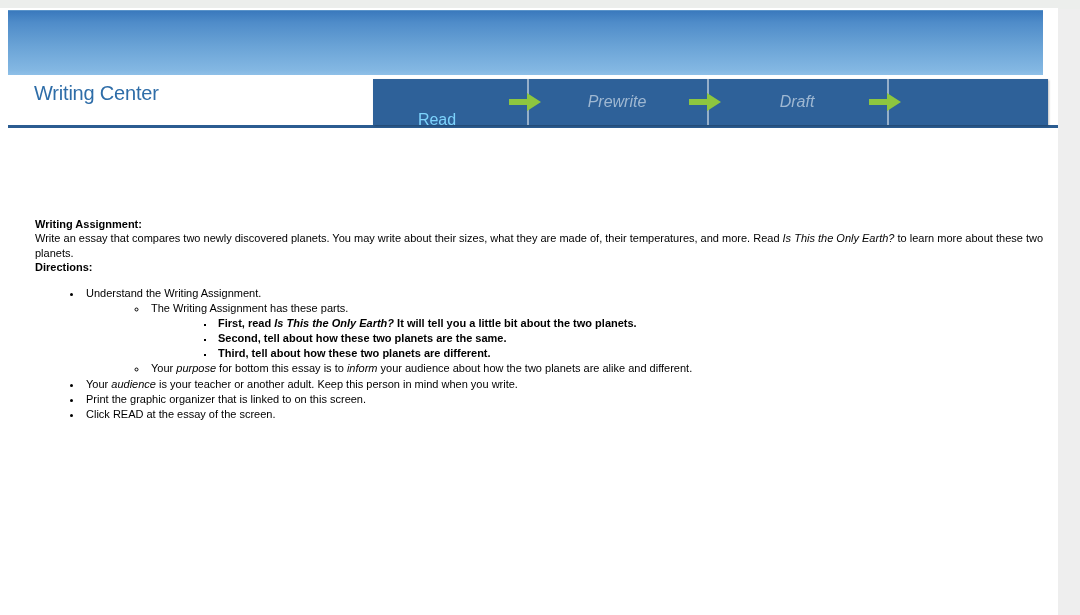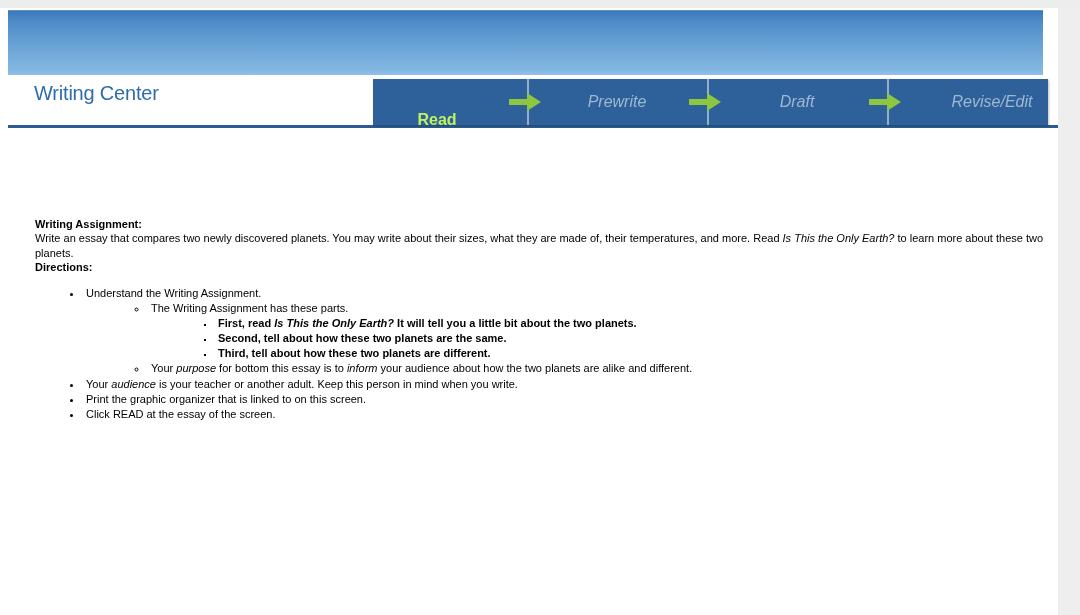--- a/index.html
+++ b/index.html
@@ -98,22 +98,22 @@
     align-items: center;
     box-shadow: 1px 1px 2px rgba(0,0,0,0.25);
   }
   .nav-step {
     flex: 0 0 auto;
     text-align: center;
     font-size: 16px;
     white-space: nowrap;
   }
   .nav-step.active {
-    font-weight: bold;
-    color: #bef264;
+    font-weight: normal;
+    color: #7dd3fc;
     width: 128px;
     margin-top: 35px;
   }
   .nav-step.inactive {
     font-style: italic;
     color: #9fb8d2;
     width: 128px;
   }
   .nav-step.wide { width: 158px; }
 
@@ -238,21 +238,20 @@
 
     <div class="nav-step inactive">Draft</div>
 
     <div class="nav-sep">
       <div class="divider"></div>
       <svg class="arrow" viewBox="0 0 40 24" xmlns="http://www.w3.org/2000/svg">
         <path d="M2 9 L20 9 L20 3 L34 12 L20 21 L20 15 L2 15 Z" fill="#8dc63f"></path>
       </svg>
     </div>
 
-    <div class="nav-step inactive wide">Revise/Edit</div>
 
   </div>
 
 
   <div class="body-text">
 
     <p class="lead-strong">Writing Assignment:</p>
 
     <p><span>Write an essay that compares two newly discovered planets. You may write about their sizes, what they are made of, their temperatures, and more. Read </span><em class="it">Is This the Only Earth?</em><span> to learn more about these two planets.</span></p>
 

